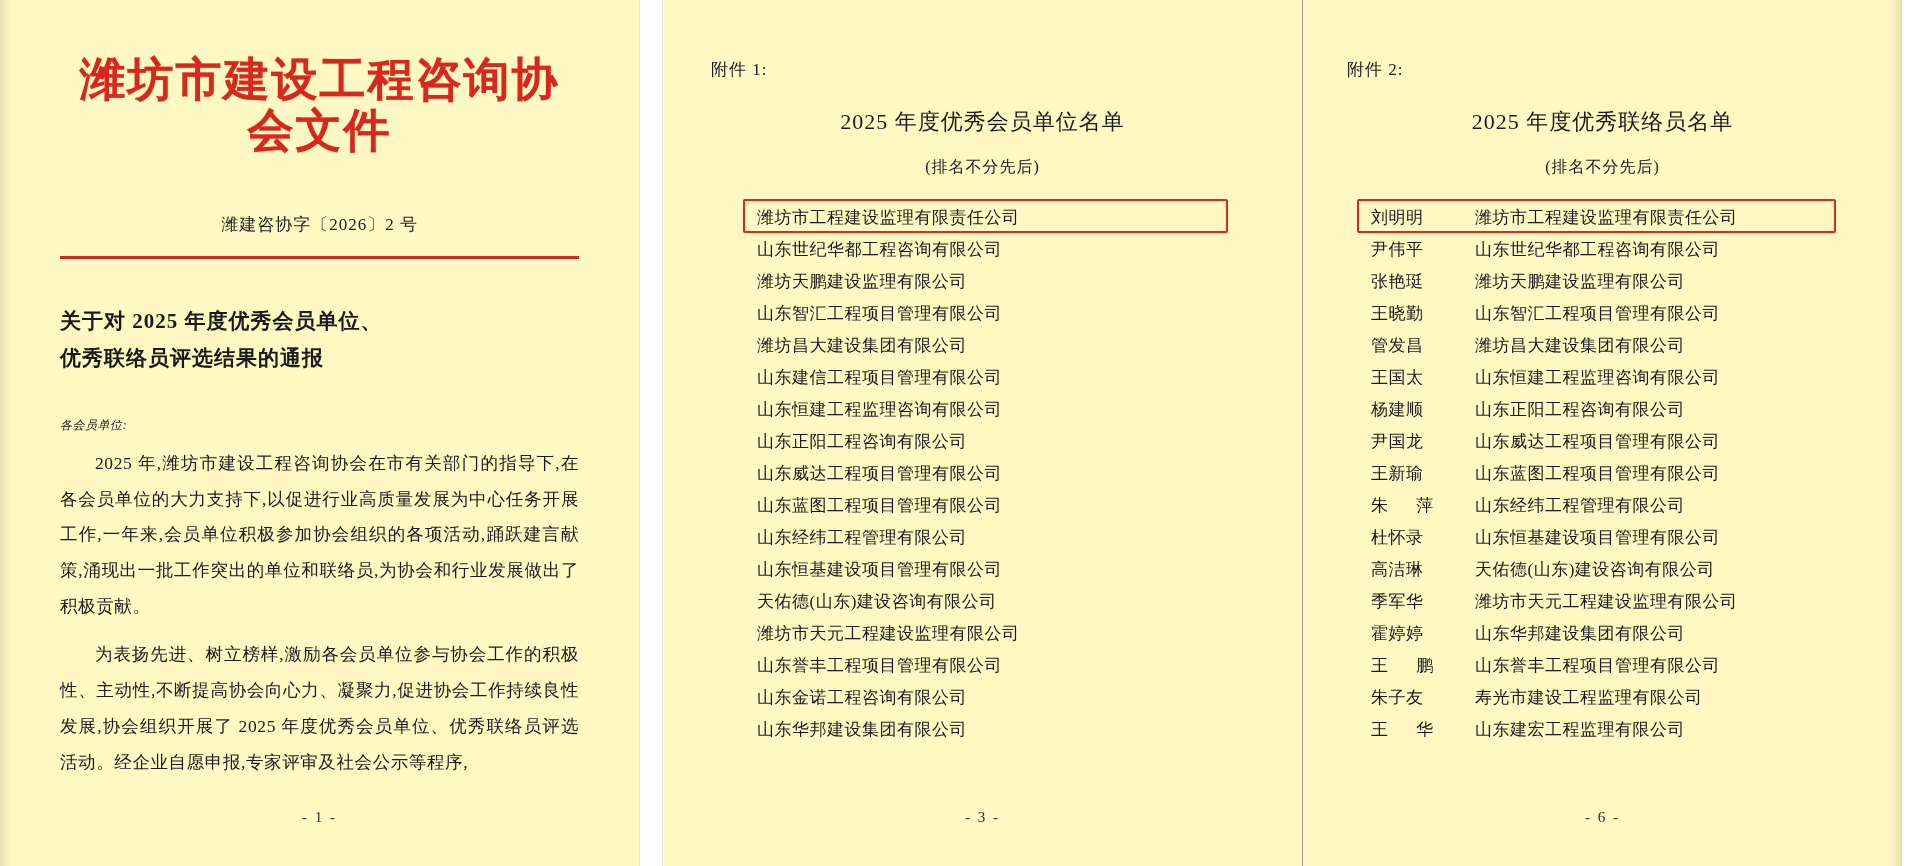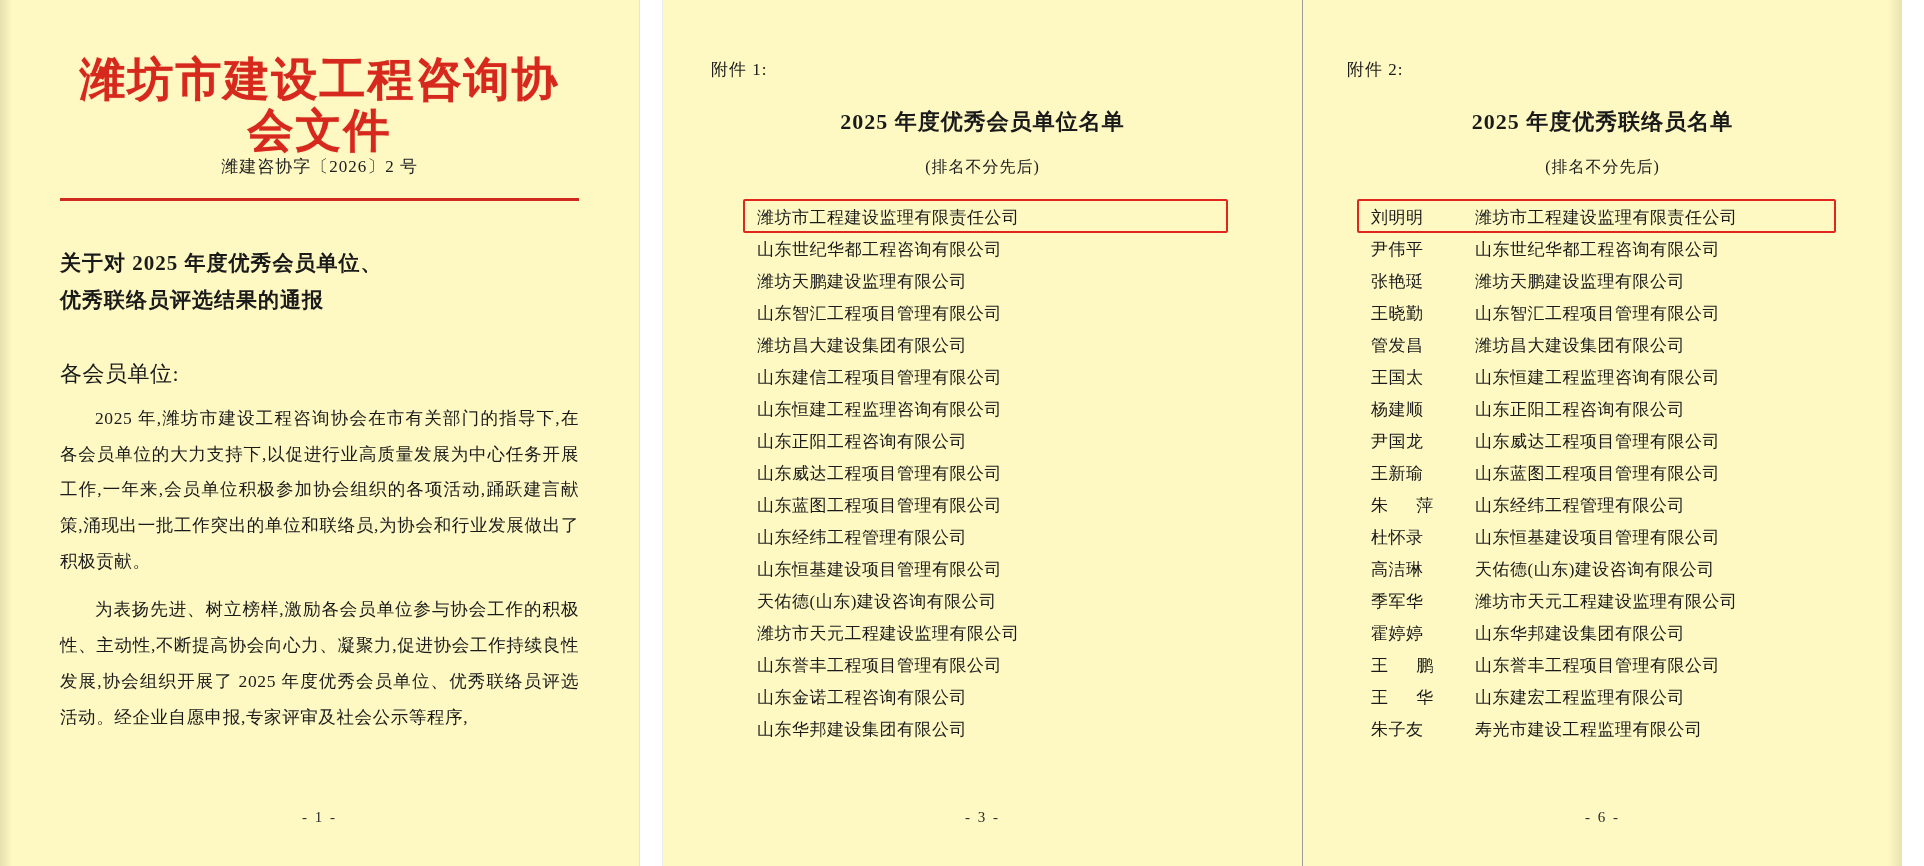--- a/index.html
+++ b/index.html
@@ -73,20 +73,21 @@
     text-align: center;
     color: #d6281c;
     font-family: "DejaVu Serif", serif;
     font-weight: bold;
     font-size: 46px;
     letter-spacing: 2px;
     line-height: 1.1;
     text-shadow: 0 0 1px rgba(214,40,28,0.55);
   }
   .doc-number {
+    margin-top: 58px;
     text-align: center;
     font-size: 17px;
     letter-spacing: 1px;
     color: #202020;
   }
   .doc-rule {
     margin: 20px 0 0 0;
     height: 3px;
     background: #cf2a1d;
     width: 100%;
@@ -94,22 +95,23 @@
   .doc-title {
     margin-top: 44px;
     text-align: left;
     font-weight: bold;
     font-size: 21px;
     line-height: 1.75;
     letter-spacing: 1px;
   }
   .doc-salutation {
     margin-top: 40px;
-    font-size: 22px;
+    font-size: 12px;
     letter-spacing: 0.5px;
+    font-style: italic;
   }
   .doc-para {
     margin-top: 12px;
     font-size: 17.5px;
     line-height: 2.05;
     text-align: justify;
     text-indent: 2em;
     letter-spacing: 0.6px;
   }
   .page-folio {
@@ -125,21 +127,21 @@
 
   
   .annex-label {
     margin-top: 58px;
     font-size: 17px;
     letter-spacing: 1px;
   }
   .annex-title {
     margin-top: 26px;
     text-align: center;
-    font-weight: bold;
+    font-weight: normal;
     font-size: 22px;
     letter-spacing: 1px;
   }
   .annex-subtitle {
     margin-top: 20px;
     text-align: center;
     font-size: 16px;
     letter-spacing: 1px;
   }
   .list-wrap {
@@ -302,25 +304,25 @@
         </div>
       <div class="list-row">
           <span class="p3-name">霍婷婷</span>
           <span class="p3-org">山东华邦建设集团有限公司</span>
         </div>
       <div class="list-row">
           <span class="p3-name spaced">王 鹏</span>
           <span class="p3-org">山东誉丰工程项目管理有限公司</span>
         </div>
       <div class="list-row">
+          <span class="p3-name">朱子友</span>
+          <span class="p3-org">寿光市建设工程监理有限公司</span>
+        </div>
+      <div class="list-row">
           <span class="p3-name spaced">王 华</span>
           <span class="p3-org">山东建宏工程监理有限公司</span>
         </div>
-      <div class="list-row">
-          <span class="p3-name">朱子友</span>
-          <span class="p3-org">寿光市建设工程监理有限公司</span>
-        </div>
     </div>
 
     <div class="page-folio">- 6 -</div>
   </div>
 
 </div>
 
 </body></html>

